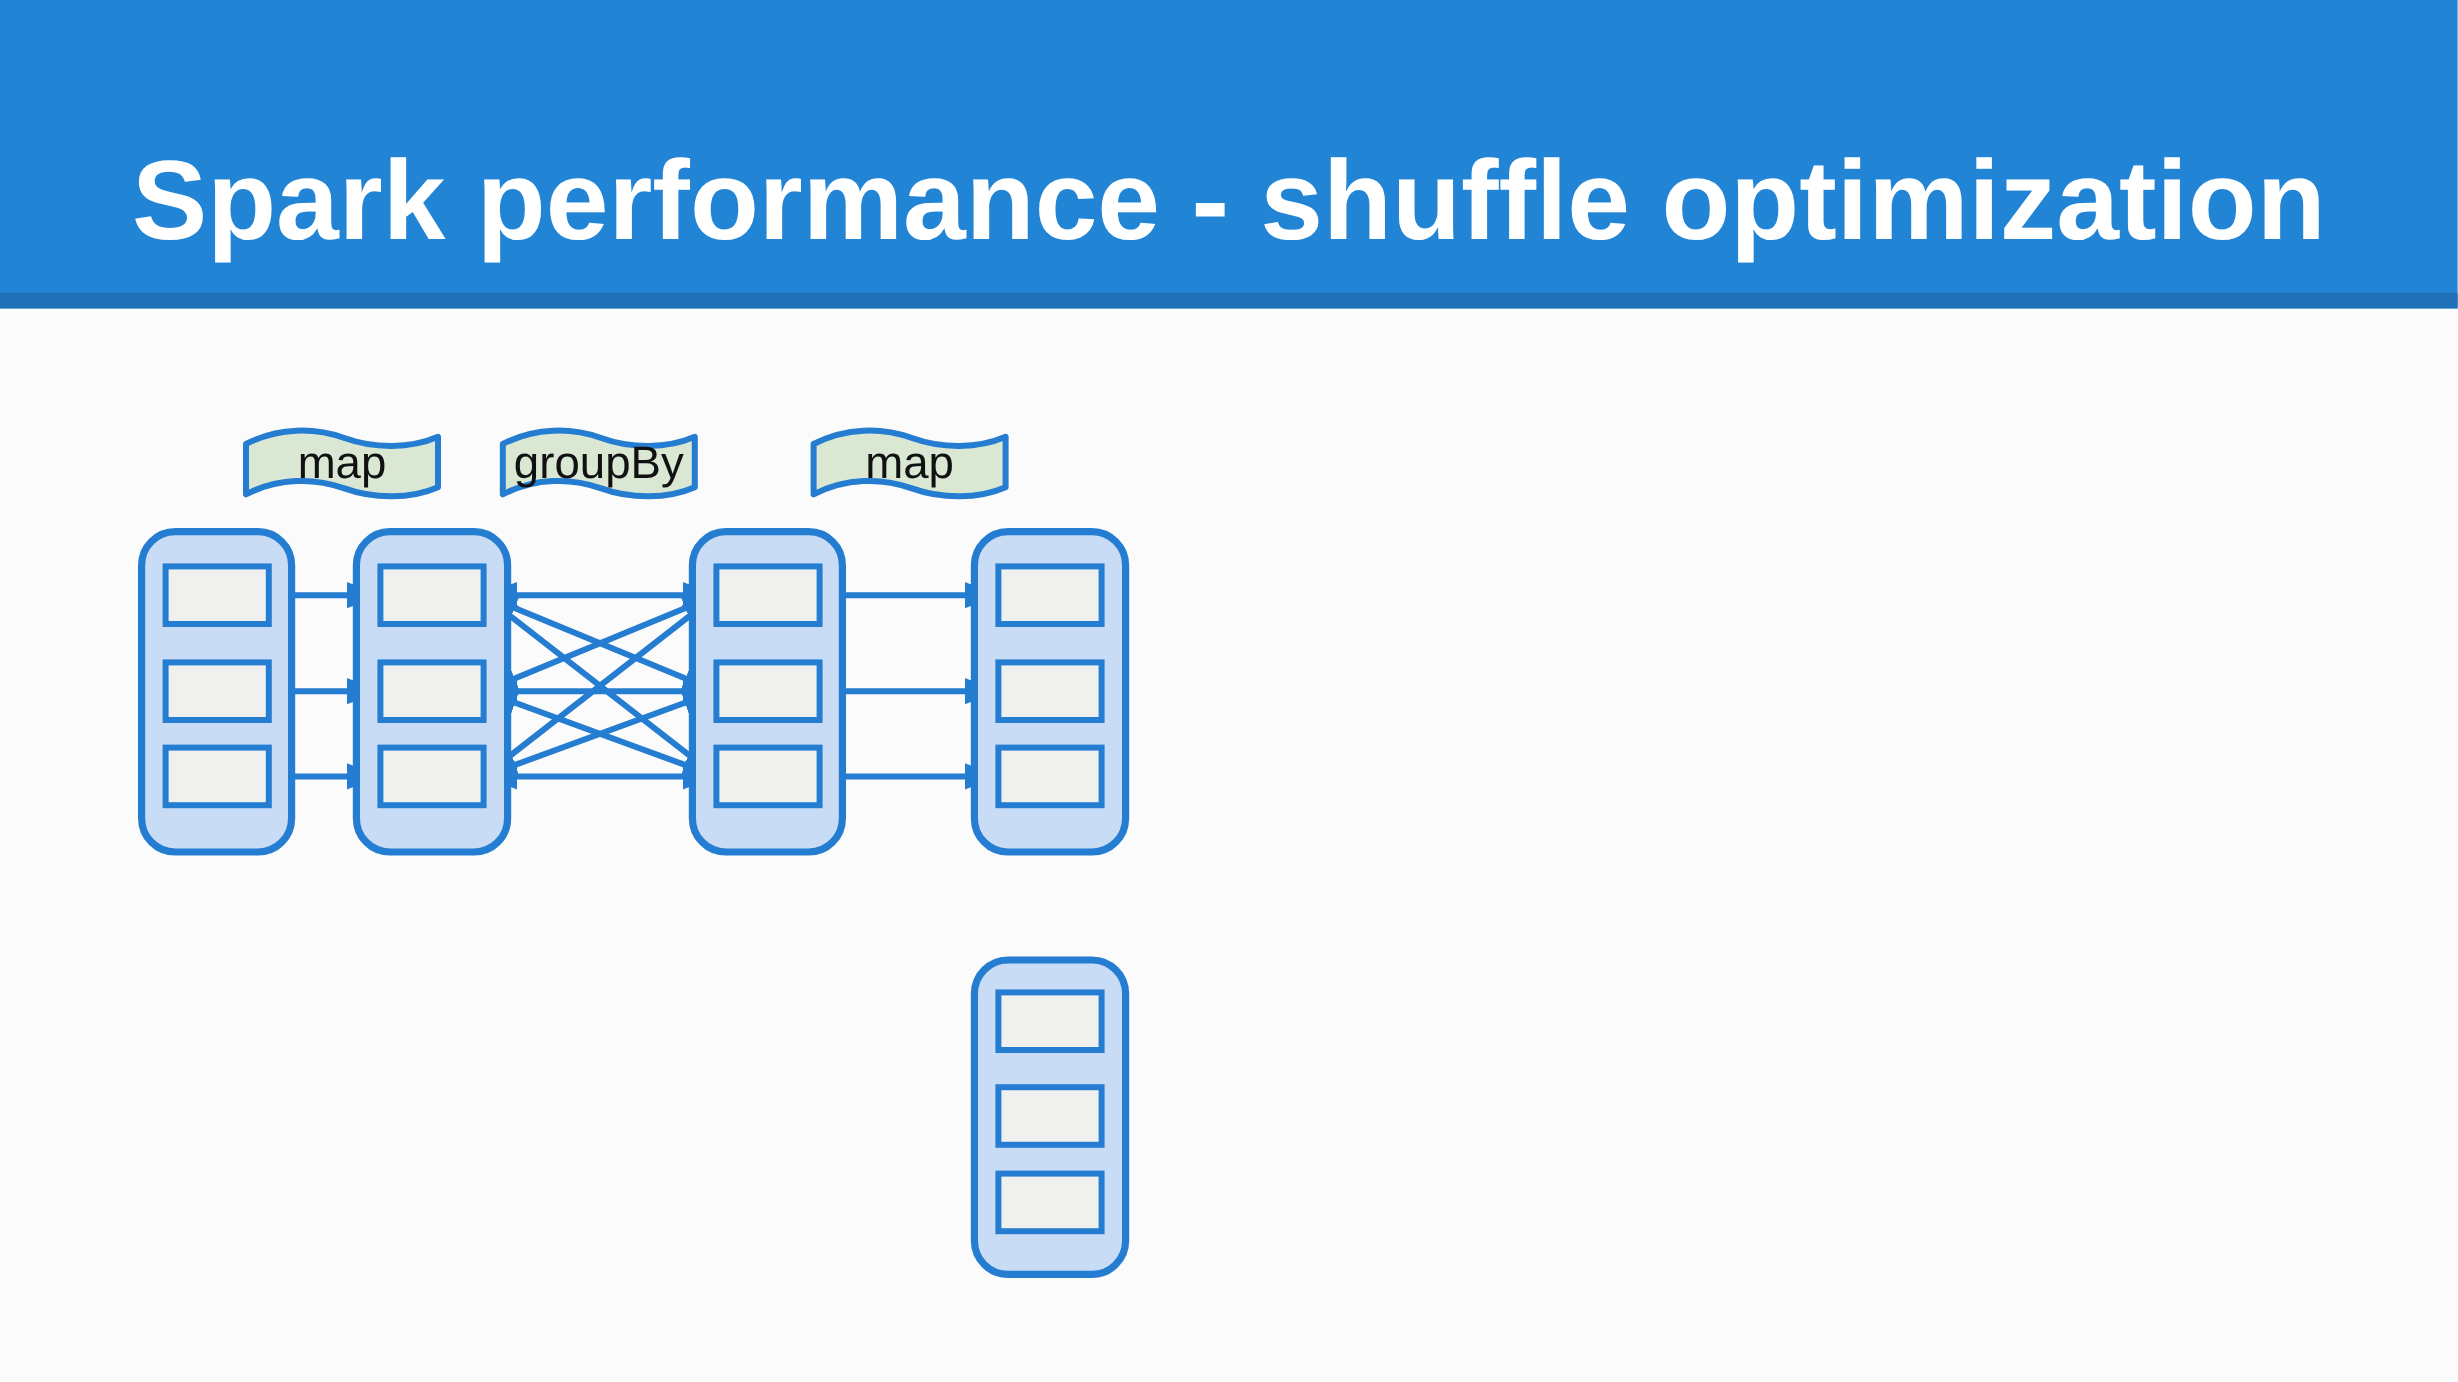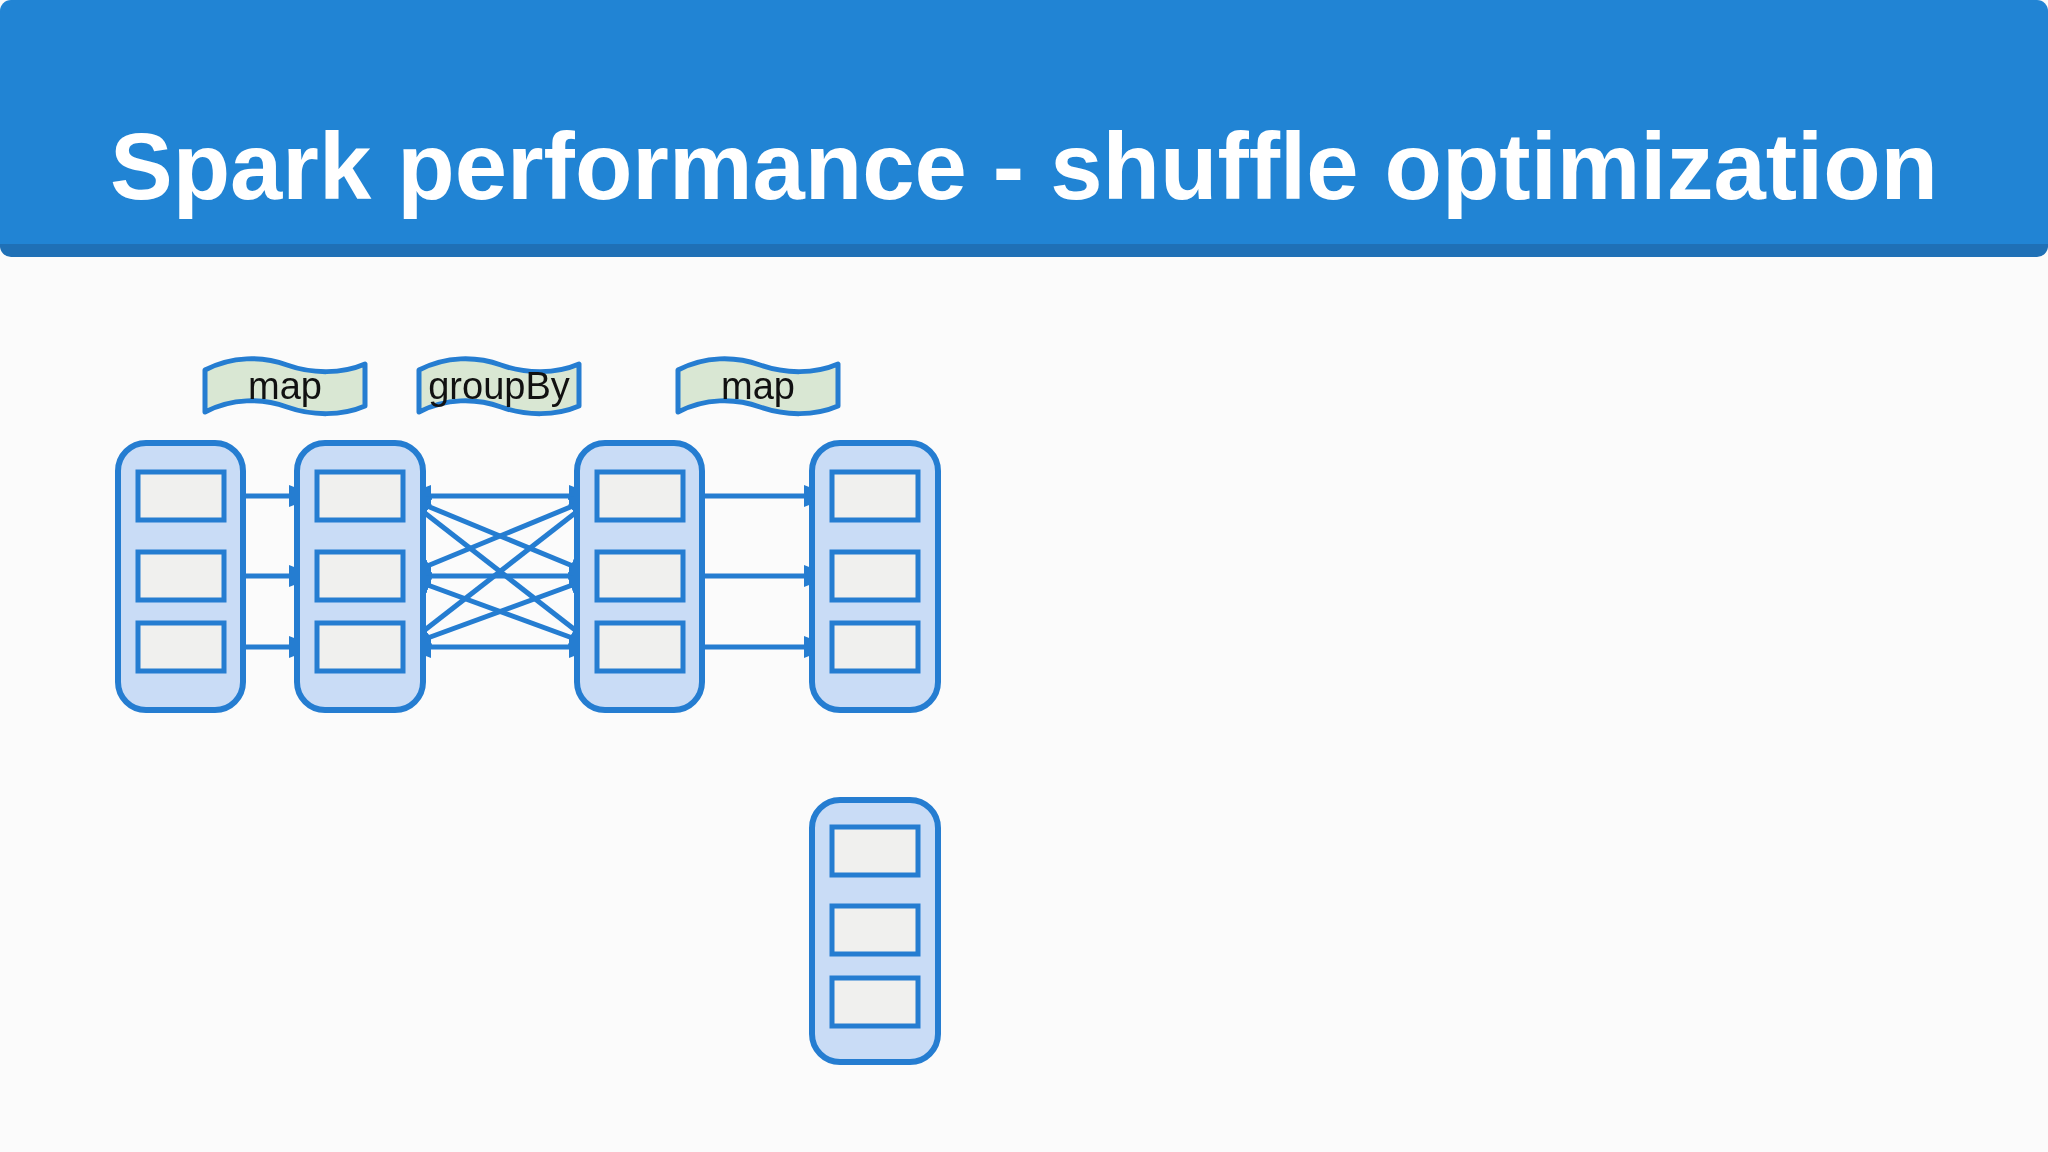--- a/index.html
+++ b/index.html
@@ -20,21 +20,21 @@
     background:var(--slide-bg);
     font-family:"Liberation Sans", sans-serif;
     overflow:hidden;
     position:relative;
   }
   .slide{position:absolute;inset:0;}
   .slide-header{
     position:absolute;top:0;left:0;right:0;height:257px;
     background:var(--header-bg);
     border-bottom:13px solid var(--header-strip);
-    display:flex;align-items:flex-end;justify-content:center;border-radius:11px;
+    display:flex;align-items:flex-end;justify-content:center;
   }
   .slide-title{
     color:var(--title-text);
     font-size:94px;
     font-weight:700;
     line-height:1;
     padding-bottom:30px;
     white-space:nowrap;
     letter-spacing:0;
   }

